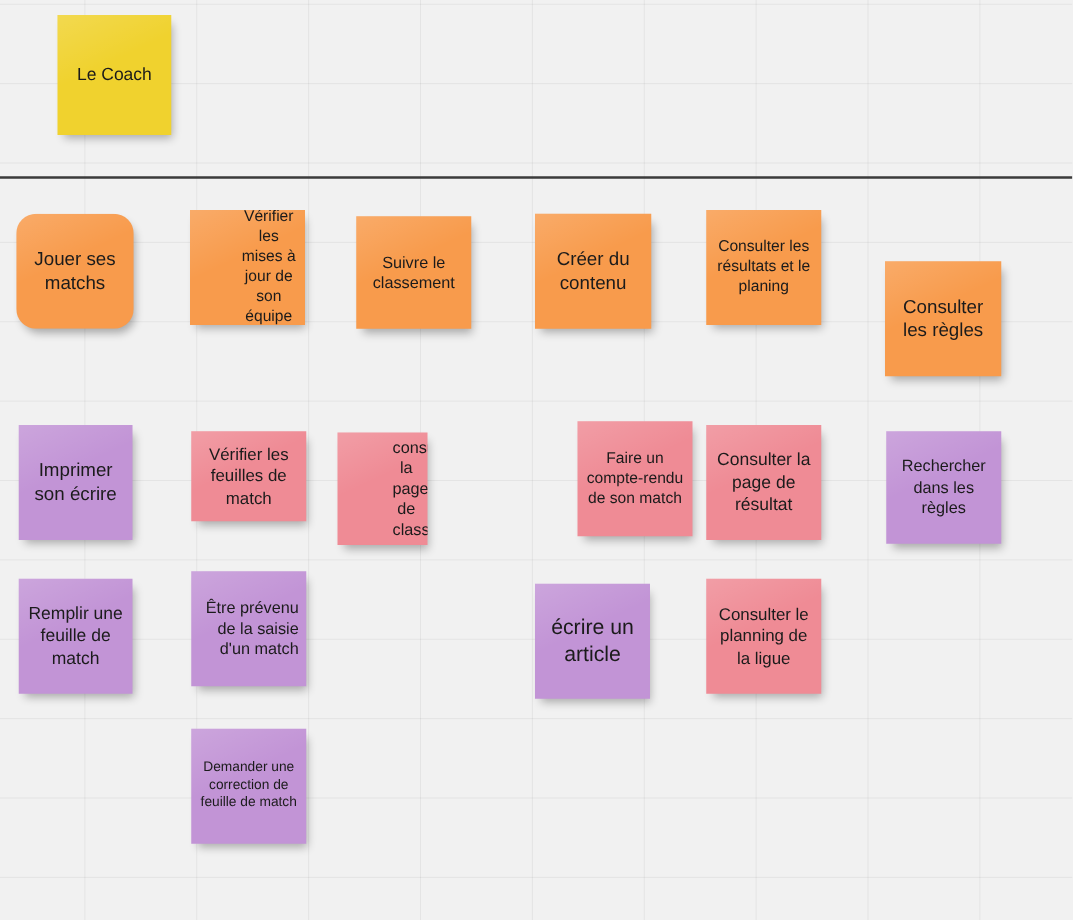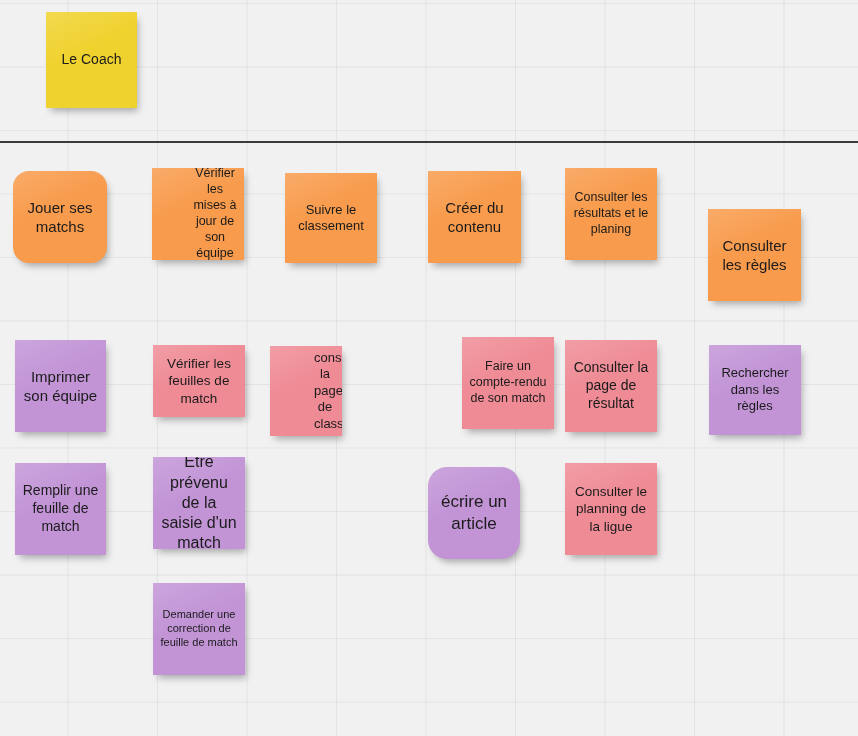--- a/index.html
+++ b/index.html
@@ -73,44 +73,44 @@
     <div class="note orange" style="left: 428px; top: 171px; width: 93px; height: 92px; font-size: 15px; background-color: rgb(248, 155, 76);">
       <span>Créer du contenu</span>
     </div>
     <div class="note orange" style="left: 565px; top: 168px; width: 92px; height: 92px; font-size: 12.5px; background-color: rgb(248, 155, 76);">
       <span>Consulter les résultats et le planing</span>
     </div>
     <div class="note orange" style="left: 708px; top: 170px; width: 93px; height: 92px; font-size: 15px; background-color: rgb(248, 155, 76); margin-top: 39px;">
       <span>Consulter les règles</span>
     </div>
     <div class="note purple" style="left: 15px; top: 340px; width: 91px; height: 92px; font-size: 15px; background-color: rgb(194, 148, 214);">
-      <span>Imprimer son équipe</span>
+      <span>Imprimer son écrire</span>
     </div>
     <div class="note pink" style="left: 153px; top: 345px; width: 92px; height: 72px; font-size: 13.5px; background-color: rgb(239, 139, 149);">
       <span>Vérifier les feuilles de match</span>
     </div>
     <div class="note pink" style="left: 270px; top: 346px; width: 72px; height: 90px; font-size: 13px; background-color: rgb(239, 139, 149); padding-left: 44px;">
       <span>consulter la page de classement</span>
     </div>
     <div class="note pink" style="left: 428px; top: 337px; width: 92px; height: 92px; font-size: 12.5px; background-color: rgb(239, 139, 149); margin-left: 34px;">
       <span>Faire un compte-rendu de son match</span>
     </div>
     <div class="note pink" style="left: 565px; top: 340px; width: 92px; height: 92px; font-size: 14px; background-color: rgb(239, 139, 149);">
       <span>Consulter la page de résultat</span>
     </div>
     <div class="note purple" style="left: 709px; top: 345px; width: 92px; height: 90px; font-size: 13px; background-color: rgb(194, 148, 214);">
       <span>Rechercher dans les règles</span>
     </div>
     <div class="note purple" style="left: 15px; top: 463px; width: 91px; height: 92px; font-size: 14px; background-color: rgb(194, 148, 214);">
       <span>Remplir une feuille de match</span>
     </div>
-    <div class="note purple" style="left: 153px; top: 457px; width: 92px; height: 92px; font-size: 16px; background-color: rgb(194, 148, 214);">
+    <div class="note purple" style="left: 153px; top: 457px; width: 92px; height: 92px; font-size: 13px; background-color: rgb(194, 148, 214); text-align: right;">
       <span>Être prévenu de la saisie d'un match</span>
     </div>
-    <div class="note purple" style="left: 428px; top: 467px; width: 92px; height: 92px; font-size: 17px; background-color: rgb(194, 148, 214); border-radius: 19px;">
+    <div class="note purple" style="left: 428px; top: 467px; width: 92px; height: 92px; font-size: 17px; background-color: rgb(194, 148, 214);">
       <span>écrire un article</span>
     </div>
     <div class="note pink" style="left: 565px; top: 463px; width: 92px; height: 92px; font-size: 13.5px; background-color: rgb(239, 139, 149);">
       <span>Consulter le planning de la ligue</span>
     </div>
     <div class="note purple" style="left: 153px; top: 583px; width: 92px; height: 92px; font-size: 11px; background-color: rgb(194, 148, 214);">
       <span>Demander une correction de feuille de match</span>
     </div>
   </div>
 

